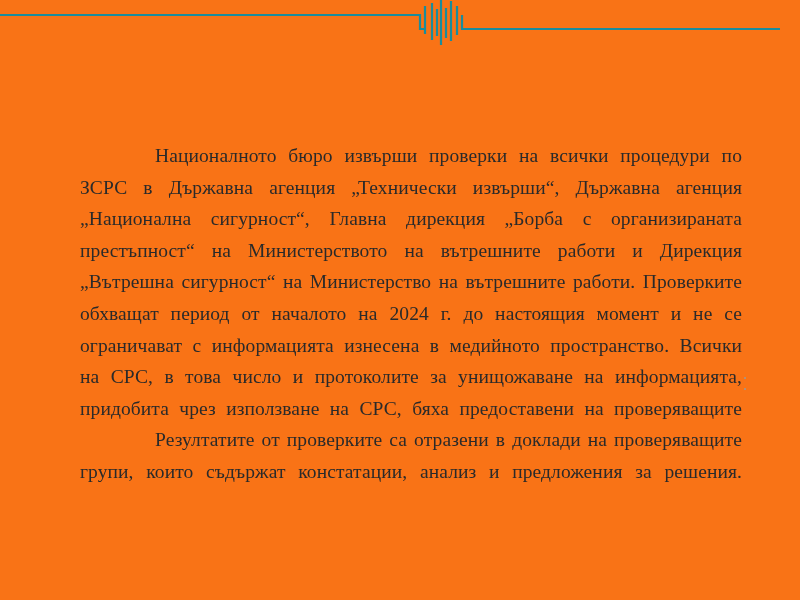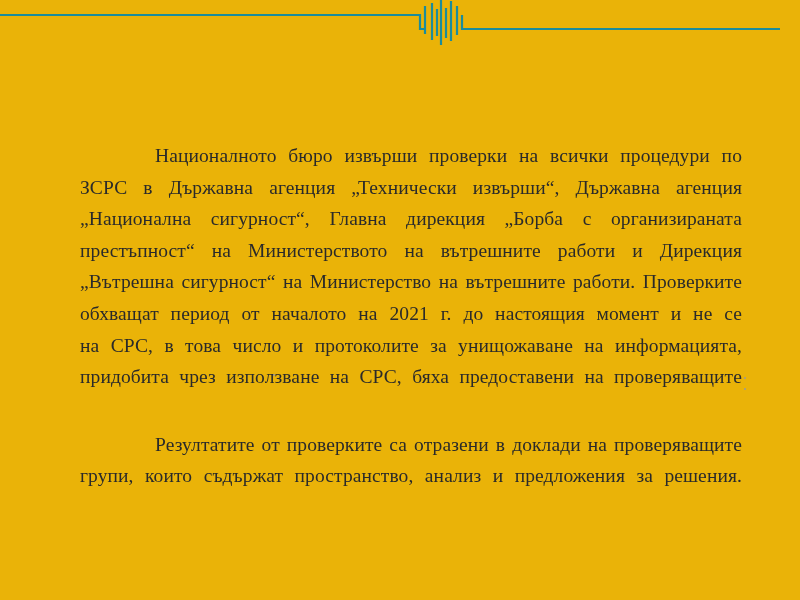--- a/index.html
+++ b/index.html
@@ -12,21 +12,21 @@
       height: 600px;
       overflow: hidden;
       position: relative;
       font-family: "Liberation Serif", "DejaVu Serif", serif;
       color: #2a2a2a;
     }
     .page {
       position: absolute;
       left: 0; top: 0;
       width: 800px; height: 600px;
-      background: #eab308;
+      background: #f97316;
     }
     .header-logo {
       position: absolute;
       left: 0; top: 0;
       width: 800px; height: 50px;
     }
     .body-text {
       position: absolute;
       left: 80px;
       top: 140px;
@@ -36,21 +36,20 @@
       margin: 0;
       font-size: 19.5px;
       line-height: 31.6px;
       text-align: justify;
       text-align-last: left;
       text-indent: 75px;
       letter-spacing: 0.1px;
       word-spacing: 2px;
     }
     .para + .para {
-      margin-top: 36px;
     }
     .line {
       display: block;
       text-align: justify;
       text-align-last: justify;
       white-space: nowrap;
     }
     .line.last {
       text-align-last: left;
     }
@@ -86,26 +85,27 @@
     </g>
   </svg>
 
   <div class="body-text">
     <div class="para" style="text-indent:0">
       <span class="line indent">Националното бюро извърши проверки на всички процедури по</span>
       <span class="line">ЗСРС в Държавна агенция „Технически извърши“, Държавна агенция</span>
       <span class="line">„Национална сигурност“, Главна дирекция „Борба с организираната</span>
       <span class="line">престъпност“ на Министерството на вътрешните работи и Дирекция</span>
       <span class="line">„Вътрешна сигурност“ на Министерство на вътрешните работи. Проверките</span>
-      <span class="line">обхващат период от началото на 2021 г. до настоящия момент и не се</span>
+      <span class="line">обхващат период от началото на 2024 г. до настоящия момент и не се</span>
+      <span class="line">ограничават с информацията изнесена в медийното пространство. Всички</span>
       <span class="line">на СРС, в това число и протоколите за унищожаване на информацията,</span>
       <span class="line">придобита чрез използване на СРС, бяха предоставени на проверяващите</span>
     </div>
     <div class="para" style="text-indent:0">
       <span class="line indent">Резултатите от проверките са отразени в доклади на проверяващите</span>
-      <span class="line">групи, които съдържат пространство, анализ и предложения за решения.</span>
+      <span class="line">групи, които съдържат констатации, анализ и предложения за решения.</span>
     </div>
   </div>
 
   <div class="speck" style="left:273px; top:374px;"></div>
   <div class="speck" style="left:744px; top:377px;"></div>
   <div class="speck" style="left:744px; top:388px;"></div>
 </div>
 
 </body></html>

